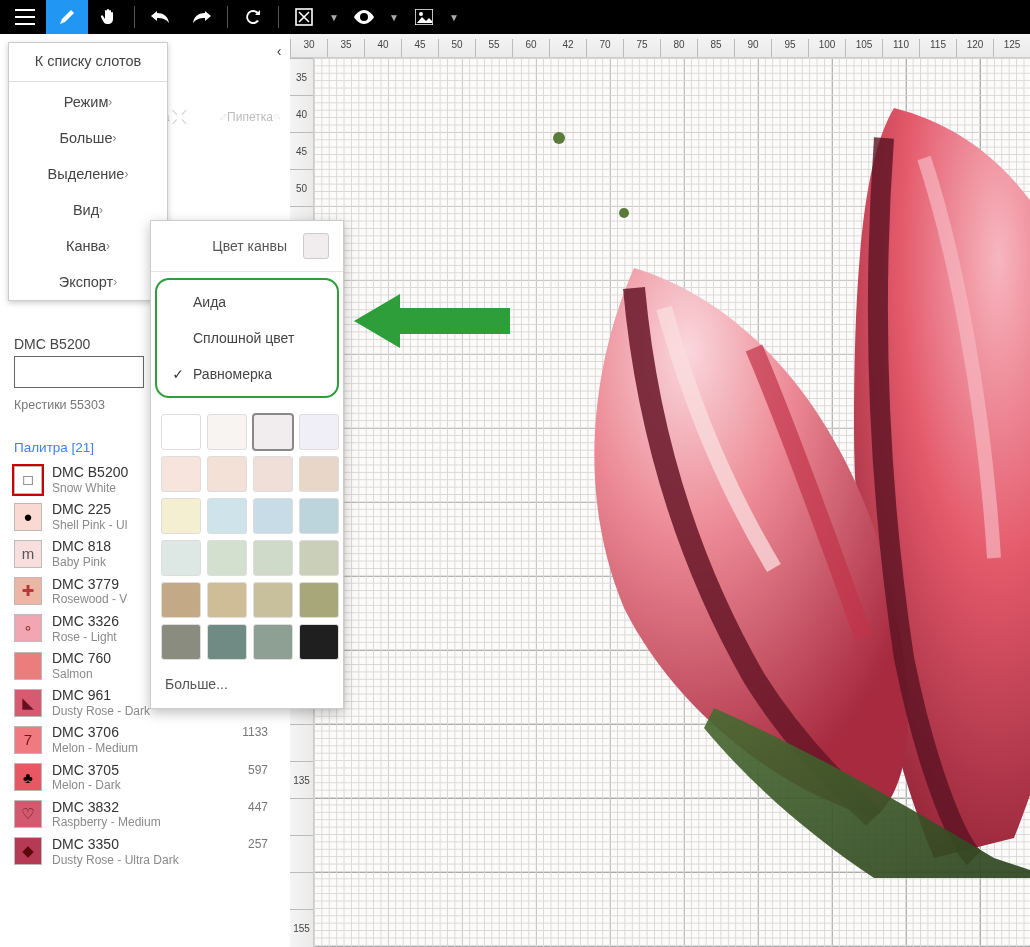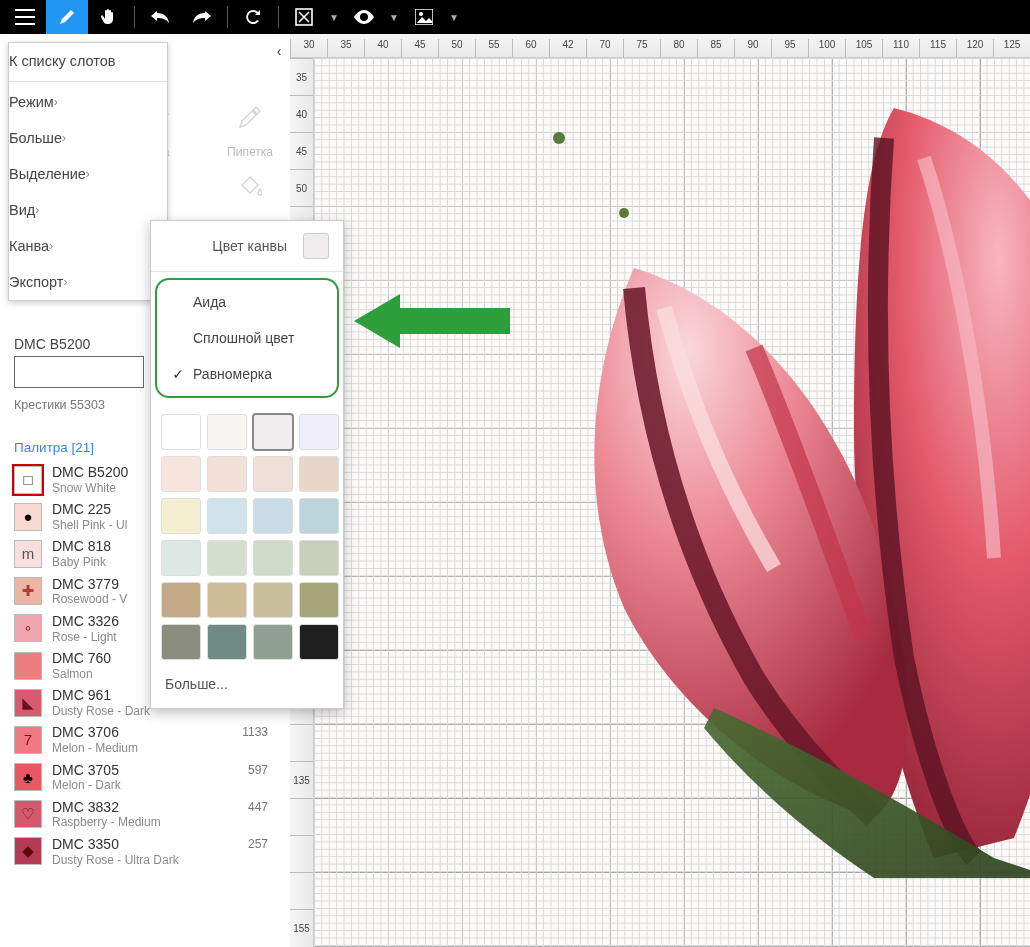--- a/index.html
+++ b/index.html
@@ -88,42 +88,42 @@
   .left-menu {
     position: absolute;
     top: 42px; left: 8px;
     width: 160px;
     background: #fff;
     border: 1px solid #ccc;
     box-shadow: 0 2px 6px rgba(0,0,0,.2);
     z-index: 30;
   }
   .lm-item {
-    padding: 10px 0;
+    padding: 10px 16px;
     display: flex;
-    justify-content: flex-start;
+    justify-content: center;
     align-items: center;
     color: #444;
     cursor: pointer;
     font-size: 14.5px;
   }
   .lm-item .chev { color: #888; font-size: 12px; }
   .lm-divider { height: 1px; background: #ddd; margin: 2px 0; }
 
   
   .tools-peek {
     position: absolute;
     top: 105px; left: 130px; width: 150px;
     color: #bbb;
     font-size: 12px;
     text-align: center;
     display: flex; gap: 30px;
     z-index: 10;
   }
-  .tool-col { display: flex; flex-direction: column; align-items: center; gap: 16px; width: 60px; }
+  .tool-col { display: flex; flex-direction: row; align-items: center; gap: 0; width: 60px; }
   .tool-col svg { opacity: .6; }
 
   
   .submenu {
     position: absolute;
     top: 220px; left: 150px;
     width: 194px;
     background: #fff;
     border: 1px solid #ccc;
     box-shadow: 0 4px 12px rgba(0,0,0,.25);

